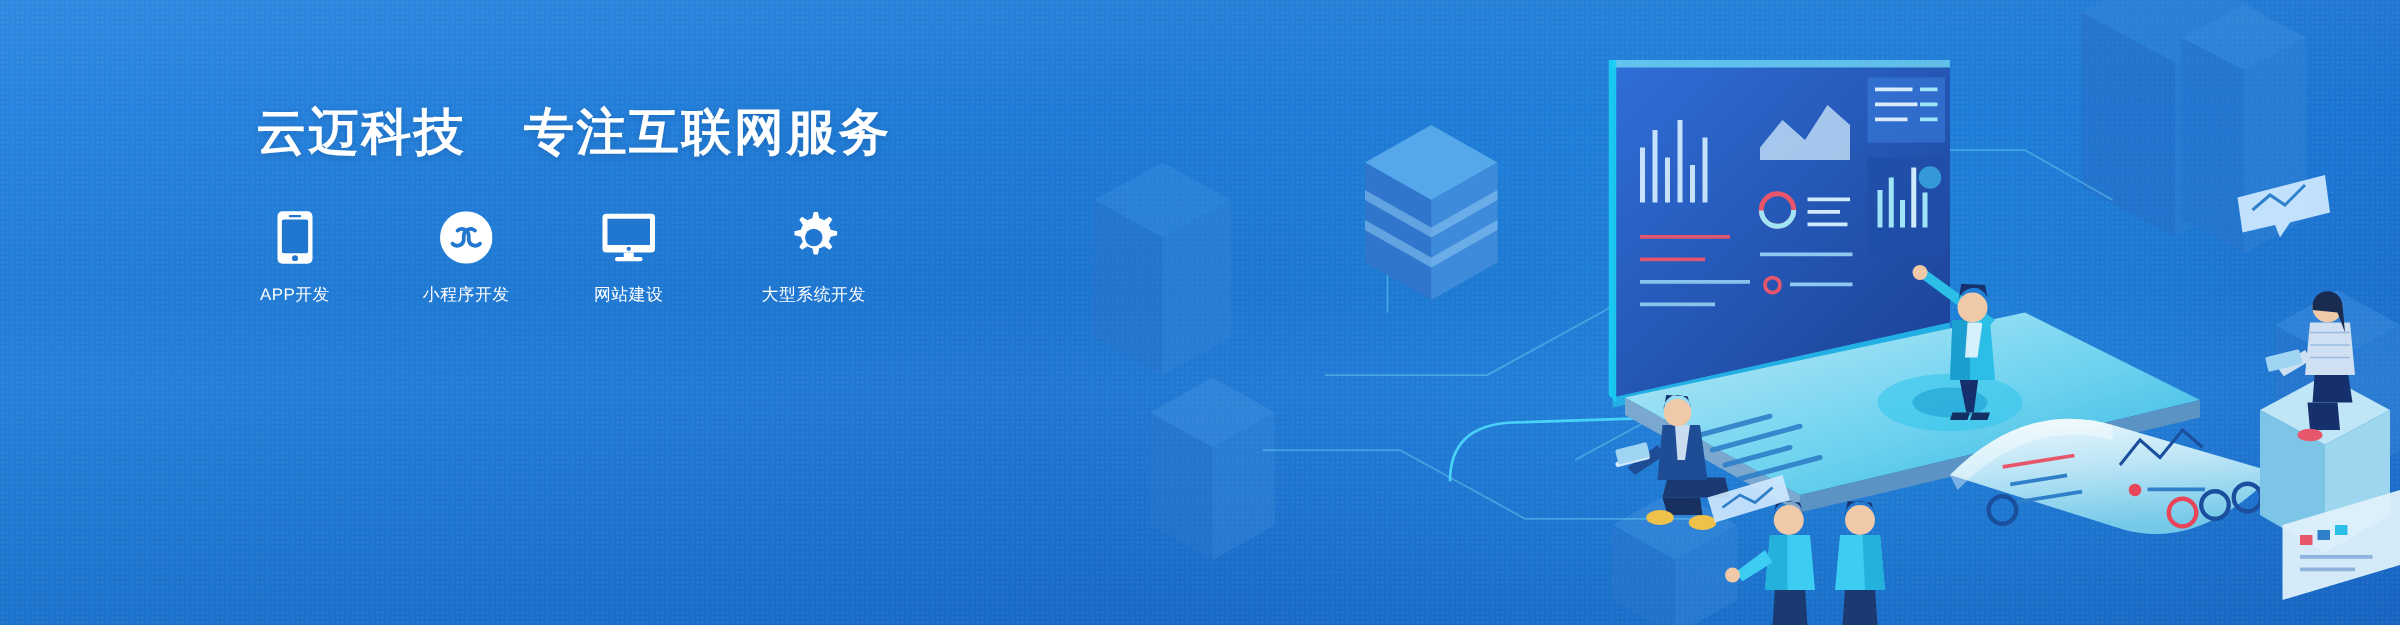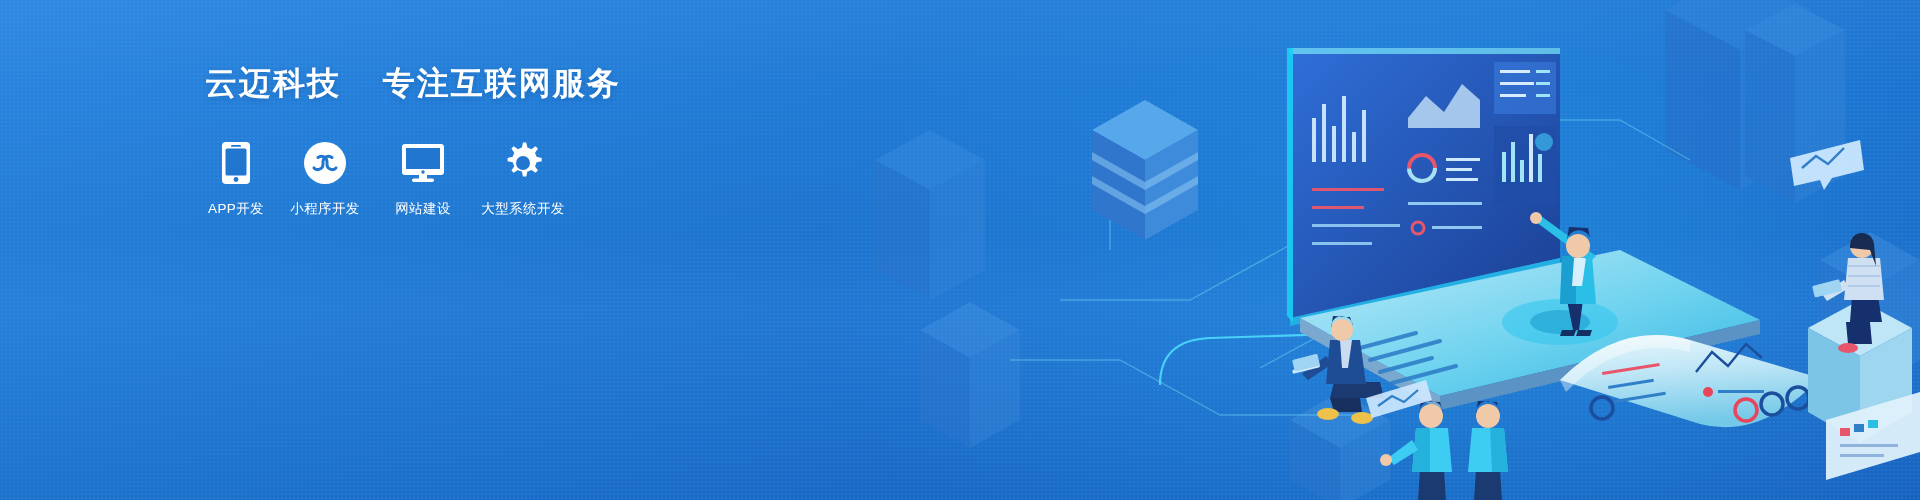--- a/index.html
+++ b/index.html
@@ -28,51 +28,52 @@
     background:linear-gradient(180deg,
       rgba(255,255,255,.03) 0%, rgba(255,255,255,0) 18%,
       rgba(0,0,0,.02) 46%, rgba(255,255,255,.025) 62%,
       rgba(0,0,0,.03) 100%);
   }
 
   
   .copy{ position:absolute; left:205px; top:66px; z-index:6; }
 
   .headline{
-    font-size:32px; line-height:1.12; font-weight:bold; color:#ffffff;
+    font-size:40px; line-height:1.12; font-weight:bold; color:#ffffff;
     letter-spacing:2px; white-space:nowrap;
     text-shadow:0 2px 6px rgba(0,40,90,.22);
+    margin-top:18px;
   }
   .headline .gap{ display:inline-block; width:20px; }
 
   .sub{ margin-top:22px; }
   .sub-line{
     font-size:23px; line-height:36px; color:#eaf4ff;
     letter-spacing:.6px; white-space:nowrap;
     text-shadow:0 1px 3px rgba(0,40,90,.20);
   }
 
   
-  .services{ display:flex; align-items:flex-end; margin-top:38px; }
+  .services{ display:flex; align-items:flex-end; margin-top:38px;gap:48px; }
   .svc{
     display:flex; flex-direction:column; align-items:center;
     width:72px; margin-right:22px;
   }
   .svc:last-child{ margin-right:0; }
   .svc-ico{
     width:46px; height:46px; display:flex; align-items:center;
     justify-content:center; margin-bottom:14px;
   }
   .svc-ico svg{ display:block; }
   .svc-label{
     font-size:13.5px; color:#ffffff; white-space:nowrap; letter-spacing:.4px;
   }
   
   .svc.w1{ width:62px; margin-right:16px; }
-  .svc.w2{ width:84px; margin-right:18px; }
+  .svc.w2{ width:84px; margin-right:2px; }
   .svc.w3{ width:90px; margin-right:10px; }
   .svc.w4{ width:76px; margin-right:12px;justify-content:space-between; }
   .svc.w5{ width:100px; }
 
   
   .illus{
     position:absolute; right:0; top:0; width:1060px; height:500px;
     z-index:3; pointer-events:none;
   }
   .illus svg{ display:block; width:100%; height:100%; }

